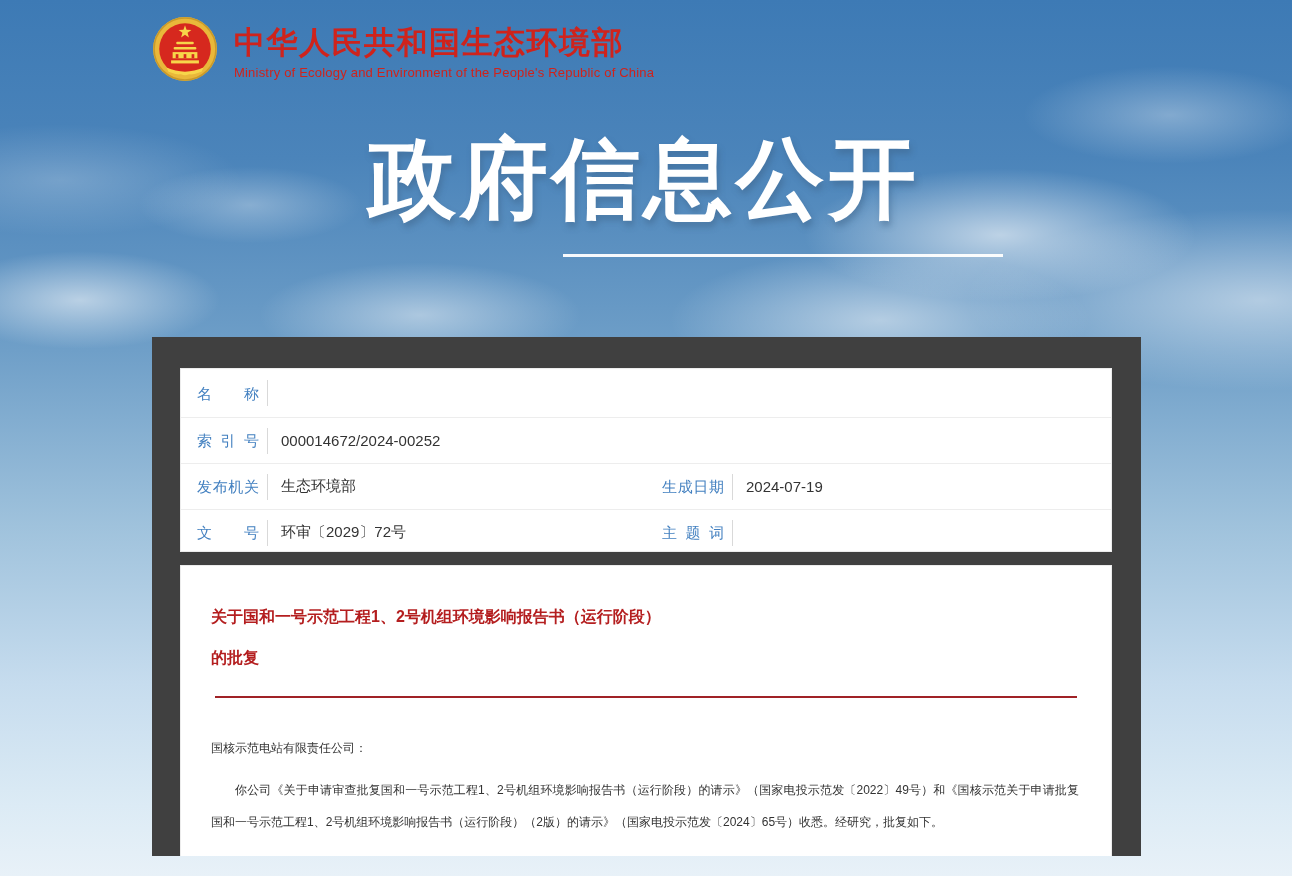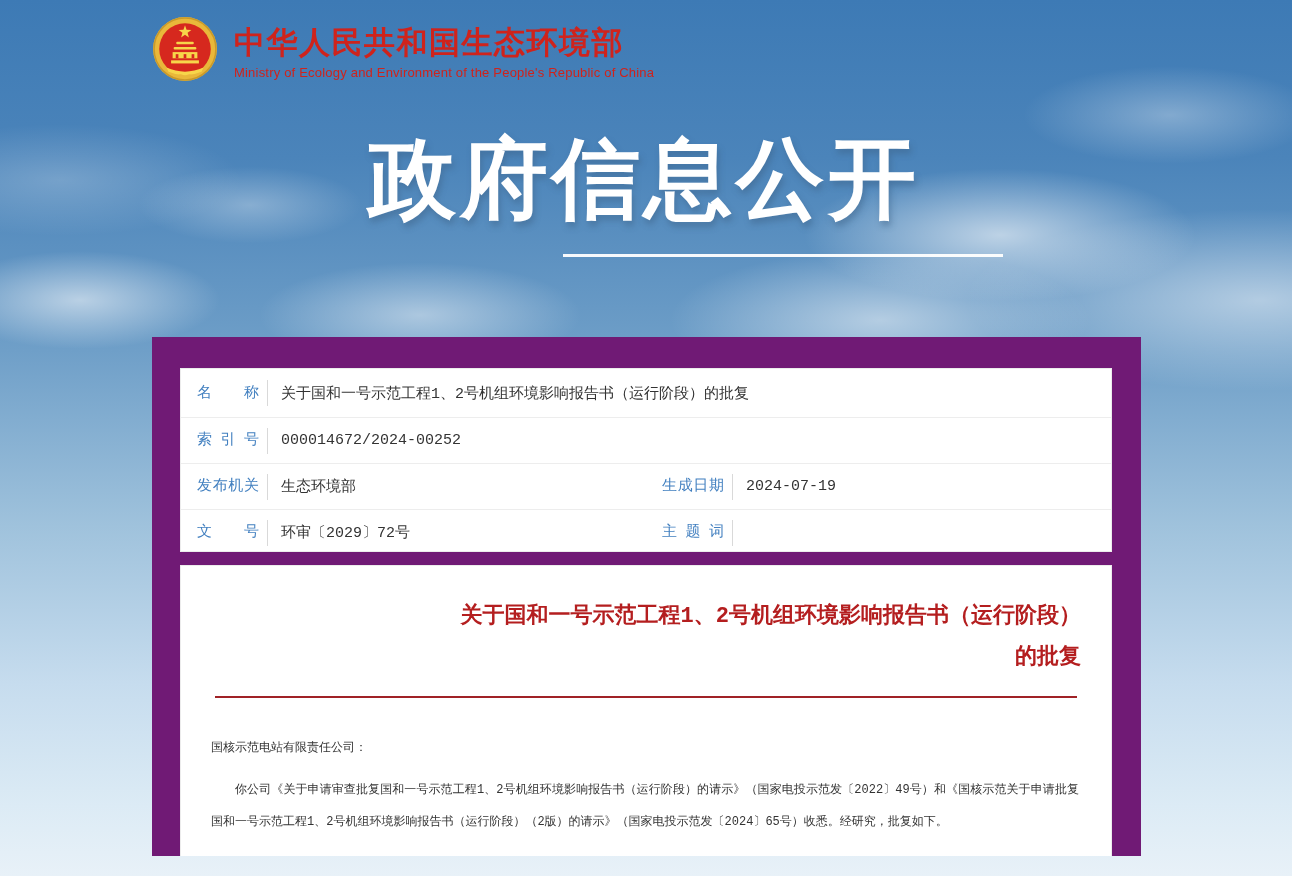--- a/index.html
+++ b/index.html
@@ -30,21 +30,21 @@
 
   
   .banner-title{
     position:absolute;left:368px;top:120px;width:560px;text-align:left;
     font-size:88px;font-weight:900;color:#ffffff;letter-spacing:4px;white-space:nowrap;
     text-shadow:2px 5px 6px rgba(60,95,130,.45);
   }
   .banner-underline{position:absolute;left:563px;top:254px;width:440px;height:3px;background:rgba(255,255,255,.95);}
 
   
-  .content{position:absolute;left:152px;top:337px;width:989px;height:519px;background:#701a75;overflow:hidden;font-family:Liberation Mono, monospace;}
+  .content{position:absolute;left:152px;top:337px;width:989px;height:519px;background:#404040;overflow:hidden;}
 
   .card{position:absolute;left:28px;width:932px;background:#ffffff;border:1px solid #ececec;box-sizing:border-box;}
   .meta-card{top:31px;height:184px;}
   .doc-card{top:228px;height:360px;}
 
   
   .meta-row{display:flex;align-items:center;height:45px;border-bottom:1px solid #ededed;}
   .meta-row:first-child{height:48px;}
   .meta-row:last-child{border-bottom:none;}
   .meta-cell{display:flex;align-items:center;height:100%;}
@@ -53,21 +53,21 @@
   .meta-cell.full{flex:1;}
   .meta-label{
     width:62px;margin-left:16px;flex:0 0 auto;
     color:#4380c0;font-size:15px;line-height:1;
     text-align:justify;text-align-last:justify;
   }
   .meta-vsep{width:1px;height:26px;background:#d9d9d9;margin-left:8px;flex:0 0 auto;}
   .meta-value{margin-left:13px;font-size:15px;color:#333333;white-space:nowrap;}
 
   
-  .doc-title{margin:30px 30px 0;text-align:right;color:#b41e1f;font-weight:bold;font-size:22px;line-height:41px;}
+  .doc-title{margin:30px 30px 0;text-align:left;color:#b41e1f;font-weight:bold;font-size:16px;line-height:41px;}
   .doc-rule{height:2px;background:#a02226;margin:18px 34px 0;}
   .doc-body{margin:34px 32px 0 30px;font-size:12px;color:#333333;line-height:32px;}
   .doc-salutation{}
   .doc-paragraph{text-indent:2em;margin-top:10px;text-align:justify;}
 </style>
 </head>
 <body>
 
 <div class="sky-clouds"></div>
 
@@ -95,21 +95,20 @@
 <div class="banner-title">政府信息公开</div>
 <div class="banner-underline"></div>
 
 <div class="content">
 
   <div class="card meta-card">
     <div class="meta-row">
       <div class="meta-cell full">
         <div class="meta-label">名称</div>
         <div class="meta-vsep"></div>
-        <div class="meta-value">关于国和一号示范工程1、2号机组环境影响报告书（运行阶段）的批复</div>
       </div>
     </div>
     <div class="meta-row">
       <div class="meta-cell half-left">
         <div class="meta-label">索引号</div>
         <div class="meta-vsep"></div>
         <div class="meta-value">000014672/2024-00252</div>
       </div>
     </div>
     <div class="meta-row">

